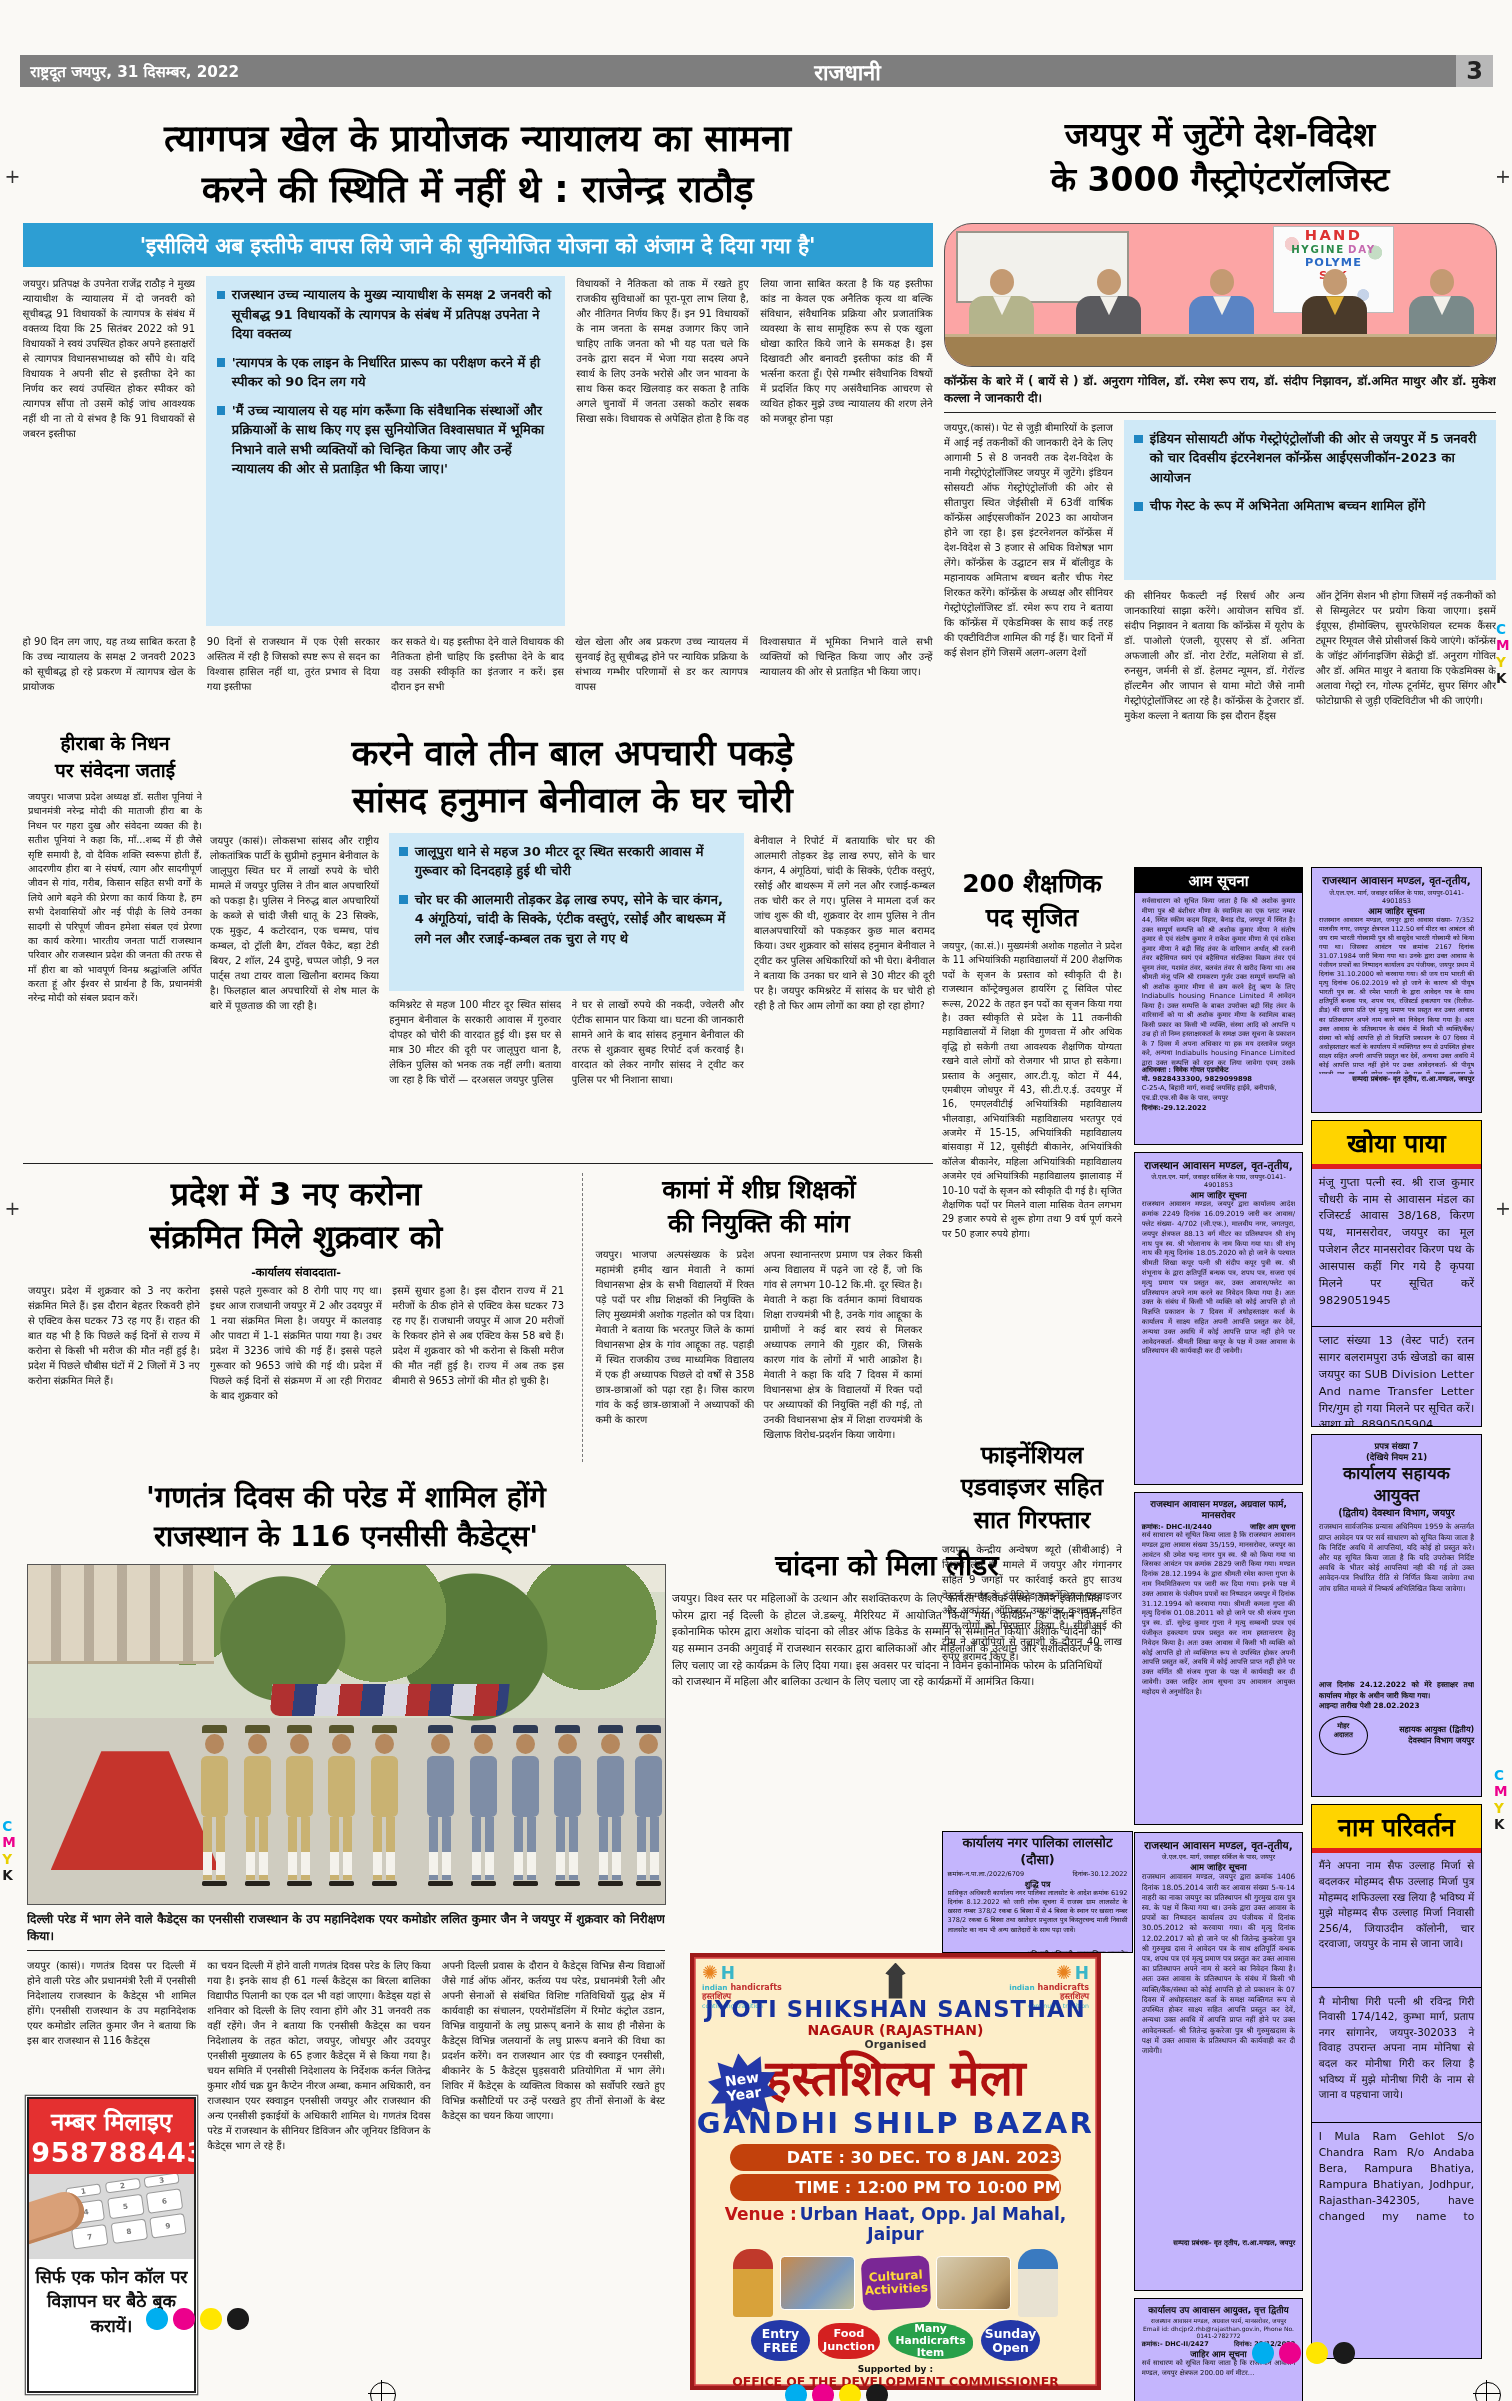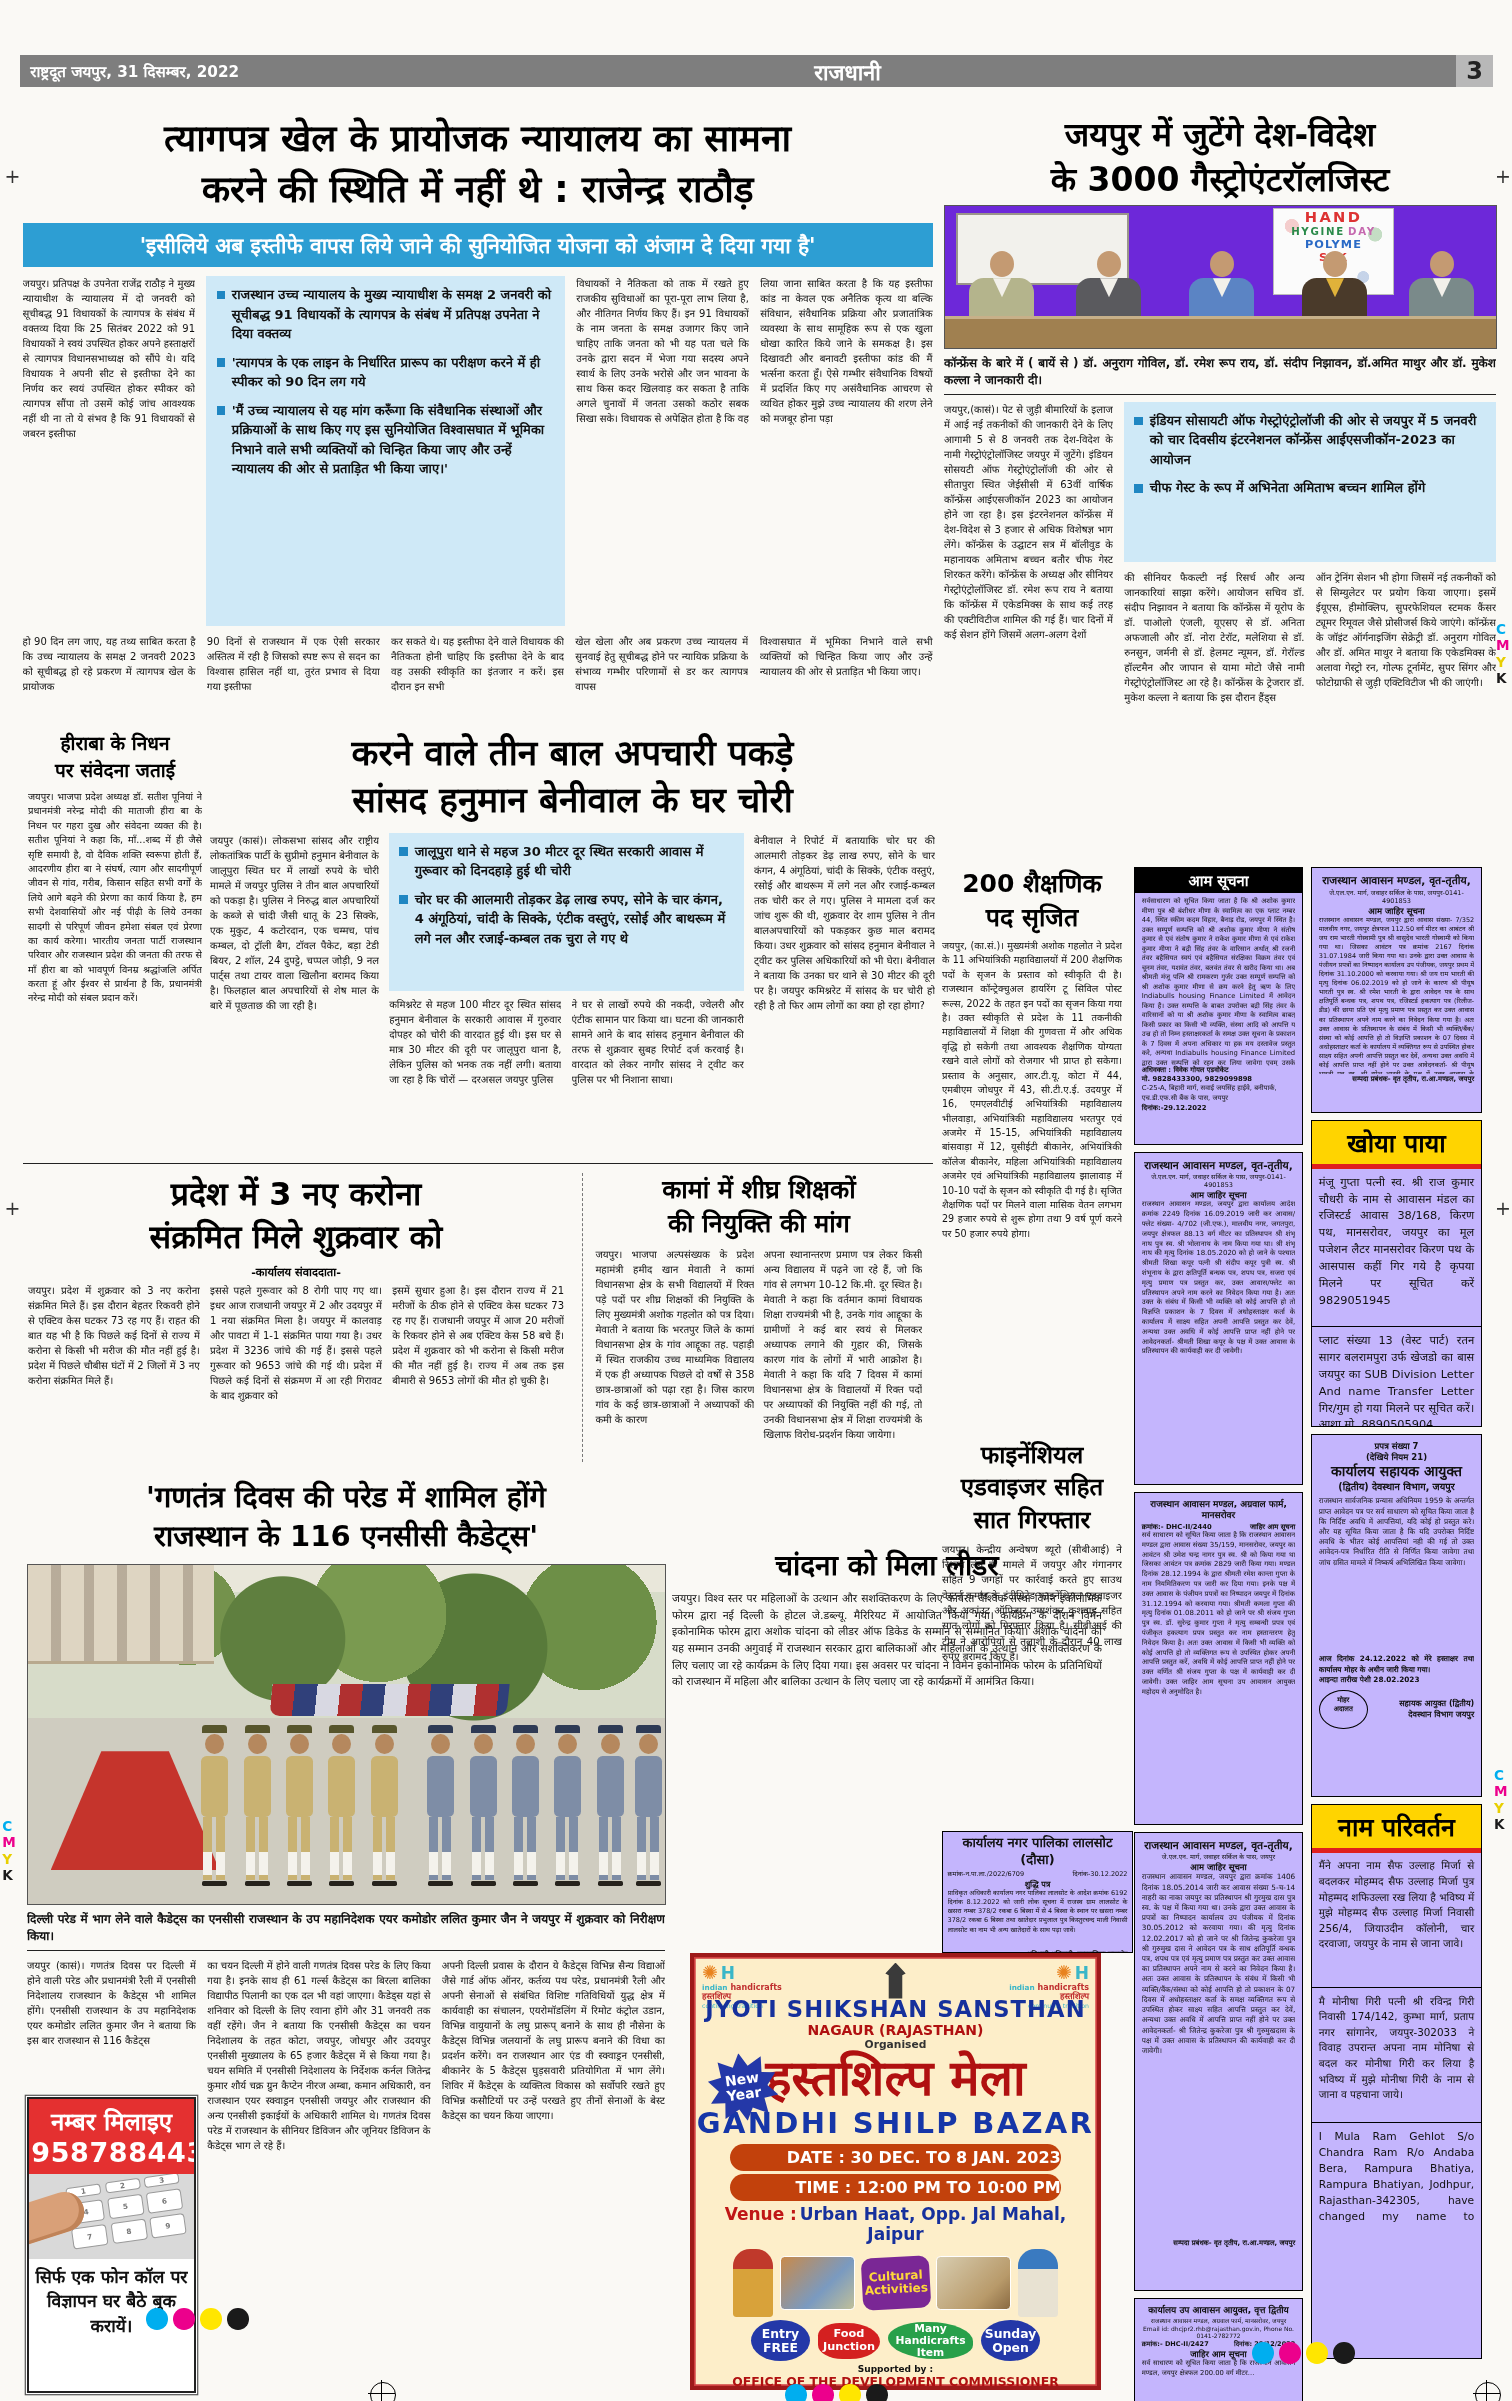--- a/index.html
+++ b/index.html
@@ -97,21 +97,21 @@
       <div class="bodytxt just">90 दिनों से राजस्थान में एक ऐसी सरकार अस्तित्व में रही है जिसको स्पष्ट रूप से सदन का विश्वास हासिल नहीं था, तुरंत प्रभाव से दिया गया इस्तीफा</div>
       <div class="bodytxt just">कर सकते थे। यह इस्तीफा देने वाले विधायक की नैतिकता होनी चाहिए कि इस्तीफा देने के बाद वह उसकी स्वीकृति का इंतजार न करें। इस दौरान इन सभी</div>
       <div class="bodytxt just">खेल खेला और अब प्रकरण उच्च न्यायलय में सुनवाई हेतु सूचीबद्ध होने पर न्यायिक प्रक्रिया के संभाव्य गम्भीर परिणामों से डर कर त्यागपत्र वापस</div>
       <div class="bodytxt just">विश्वासघात में भूमिका निभाने वाले सभी व्यक्तियों को चिन्हित किया जाए और उन्हें न्यायालय की ओर से प्रताड़ित भी किया जाए।</div>
     </div>
   </div>
 
   <div class="abs" style="left:944px;top:113px;width:552px;">
     <div class="hl" style="font-size:33px;line-height:1.35;">जयपुर में जुटेंगे देश-विदेश</div>
     <div class="hl" style="font-size:33px;line-height:1.35;">के 3000 गैस्ट्रोएंटरॉलजिस्ट</div>
-    <div class="photo" style="margin-top:3px;width:551px;height:142px;background:#6d28d9;">
+    <div class="photo" style="margin-top:21px;width:551px;height:142px;background:#fca5a5;border-radius:28px;">
       <div class="abs" style="left:11.3px;top:6.8px;width:169px;height:68px;background:#f2f1ec;border:2.8px solid #9a958a;"></div>
       <div class="abs" style="right:102px;top:2.3px;width:119px;height:85px;background:#fbfbfb;border:0.6px solid #bbb;text-align:center;line-height:1.15;font-weight:800;
            background-image:radial-gradient(circle at 15% 20%,#e5707055 0 6.8px,#0000 7.3px),radial-gradient(circle at 85% 30%,#57a15755 0 6.8px,#0000 7.3px),radial-gradient(circle at 75% 80%,#5b84c455 0 5.6px,#0000 6.2px);">
         <span style="color:#d33;font-size:14.7px;letter-spacing:2.3px;">HAND</span><br>
         <span style="color:#2a8a4a;font-size:10.2px;letter-spacing:1.7px;">HYGINE</span>
         <span style="color:#c66ab0;font-size:10.2px;letter-spacing:1.7px;">DAY</span><br>
         <span style="color:#2a6ac6;font-size:11.3px;letter-spacing:1.1px;">POLYME</span><br>
         <span style="color:#d33;font-size:11.3px;letter-spacing:1.1px;">SRK</span>
       </div>
       <div class="doc" style="left:17px;">
@@ -517,21 +517,21 @@
       <div style="font-size:6.8px;font-weight:700;text-align:right;">सम्पदा प्रबंधक- वृत तृतीय, रा.आ.मण्डल, जयपुर</div>
     </div>
     <div class="notice" style="height:305px;padding:0;">
       <div class="ybar">खोया पाया</div>
       <div class="just" style="font-size:11.3px;line-height:1.5;padding:5.6px 6.8px;border-bottom:1.7px solid #000;height:146px;overflow:hidden;">मंजू गुप्ता पत्नी स्व. श्री राज कुमार चौधरी के नाम से आवासन मंडल का रजिस्टर्ड आवास 38/168, किरण पथ, मानसरोवर, जयपुर का मूल पजेशन लैटर मानसरोवर किरण पथ के आसपास कहीं गिर गये है कृपया मिलने पर सूचित करें 9829051945</div>
       <div class="just" style="font-size:11.3px;line-height:1.5;padding:5.6px 6.8px;height:102px;overflow:hidden;">प्लाट संख्या 13 (वेस्ट पार्ट) रतन सागर बलरामपुरा उर्फ खेजडो का बास जयपुर का SUB Division Letter And name Transfer Letter गिर/गुम हो गया मिलने पर सूचित करें। आशा मो. 8890505904</div>
     </div>
     <div class="notice" style="height:350px;">
       <div class="nsub">प्रपत्र संख्या 7</div>
       <div class="nsub">(देखिये नियम 21)</div>
-      <div class="ntit" style="font-size:14px;">कार्यालय सहायक आयुक्त</div>
+      <div class="ntit" style="font-size:17px;">कार्यालय सहायक आयुक्त</div>
       <div class="ntit" style="font-size:9.6px;">(द्वितीय) देवस्थान विभाग, जयपुर</div>
       <div class="tiny" style="font-size:7.3px;height:158px;margin-top:3.4px;">राजस्थान सार्वजनिक प्रन्यास अधिनियम 1959 के अन्तर्गत प्राप्त आवेदन पत्र पर सर्व साधारण को सूचित किया जाता है कि निर्दिष्ट अवधि में आपत्तियां, यदि कोई हो प्रस्तुत करे। और यह सूचित किया जाता है कि यदि उपरोक्त निर्दिष्ट अवधि के भीतर कोई आपत्तियां नही की गई तो उक्त आवेदन-पत्र निर्धारित रीति से निर्णित किया जावेगा तथा जांच ग्रसित मामले में निष्कर्ष अभिलिखित किया जावेगा।</div>
       <div class="tiny" style="font-size:7.3px;font-weight:700;">आज दिनांक 24.12.2022 को मेरे हस्ताक्षर तथा कार्यालय मोहर के अधीन जारी किया गया।</div>
       <div class="tiny" style="font-size:7.3px;font-weight:700;">आइन्दा तारीख पेशी 28.02.2023</div>
       <div style="display:flex;justify-content:space-between;align-items:center;margin-top:4.5px;">
         <div style="border:1.1px solid #000;border-radius:50%;width:47px;height:32px;text-align:center;font-size:6.8px;font-weight:700;line-height:1.3;padding-top:5.6px;">
           <span>मोहर</span><br>
           <span>अदालत</span>
         </div>
         <div style="text-align:right;font-weight:700;font-size:8px;line-height:1.4;">

